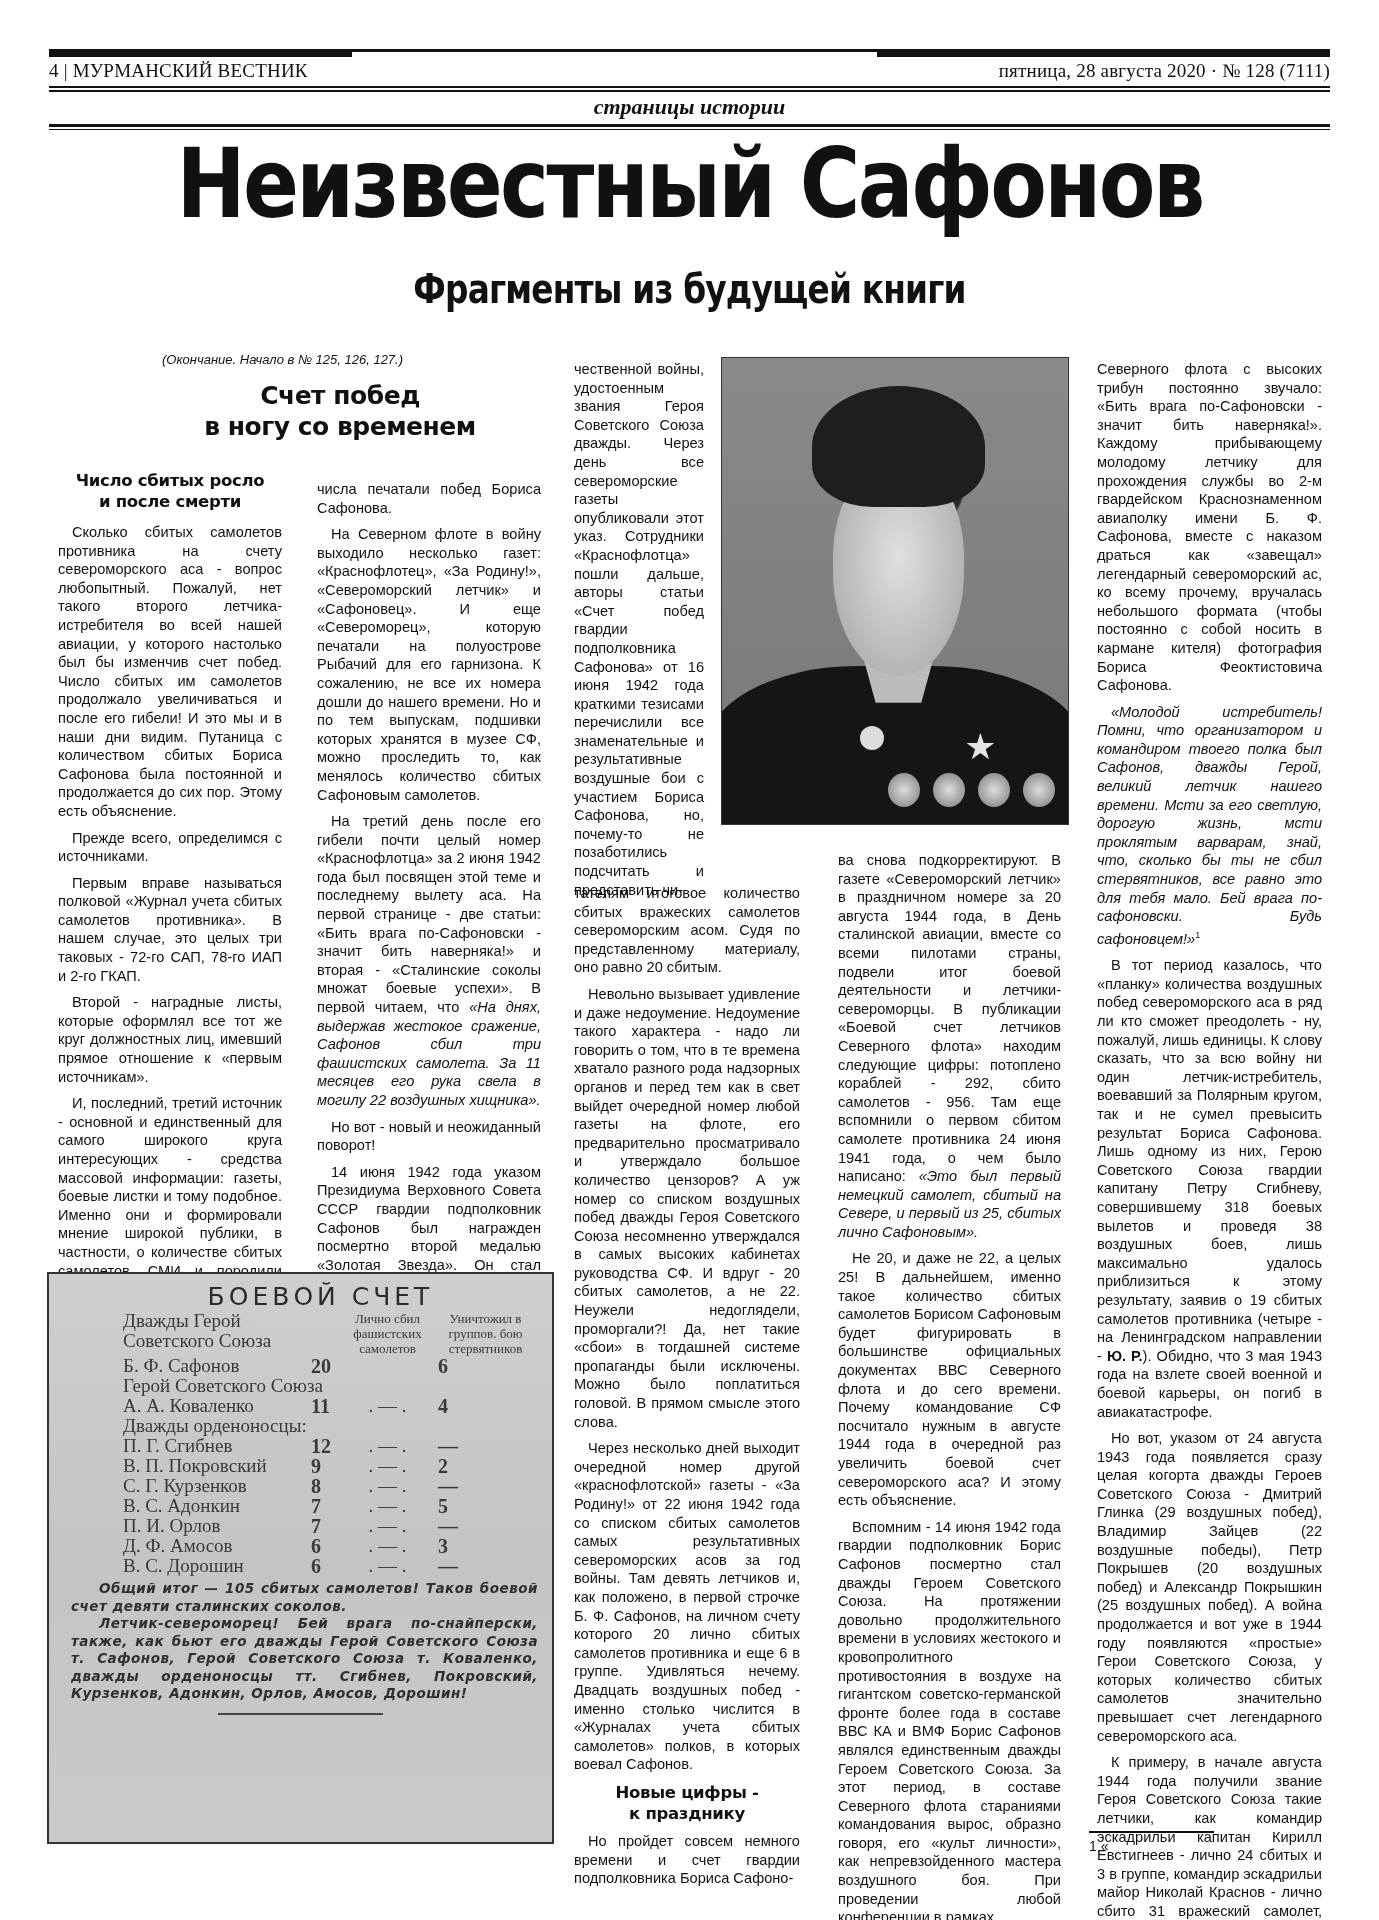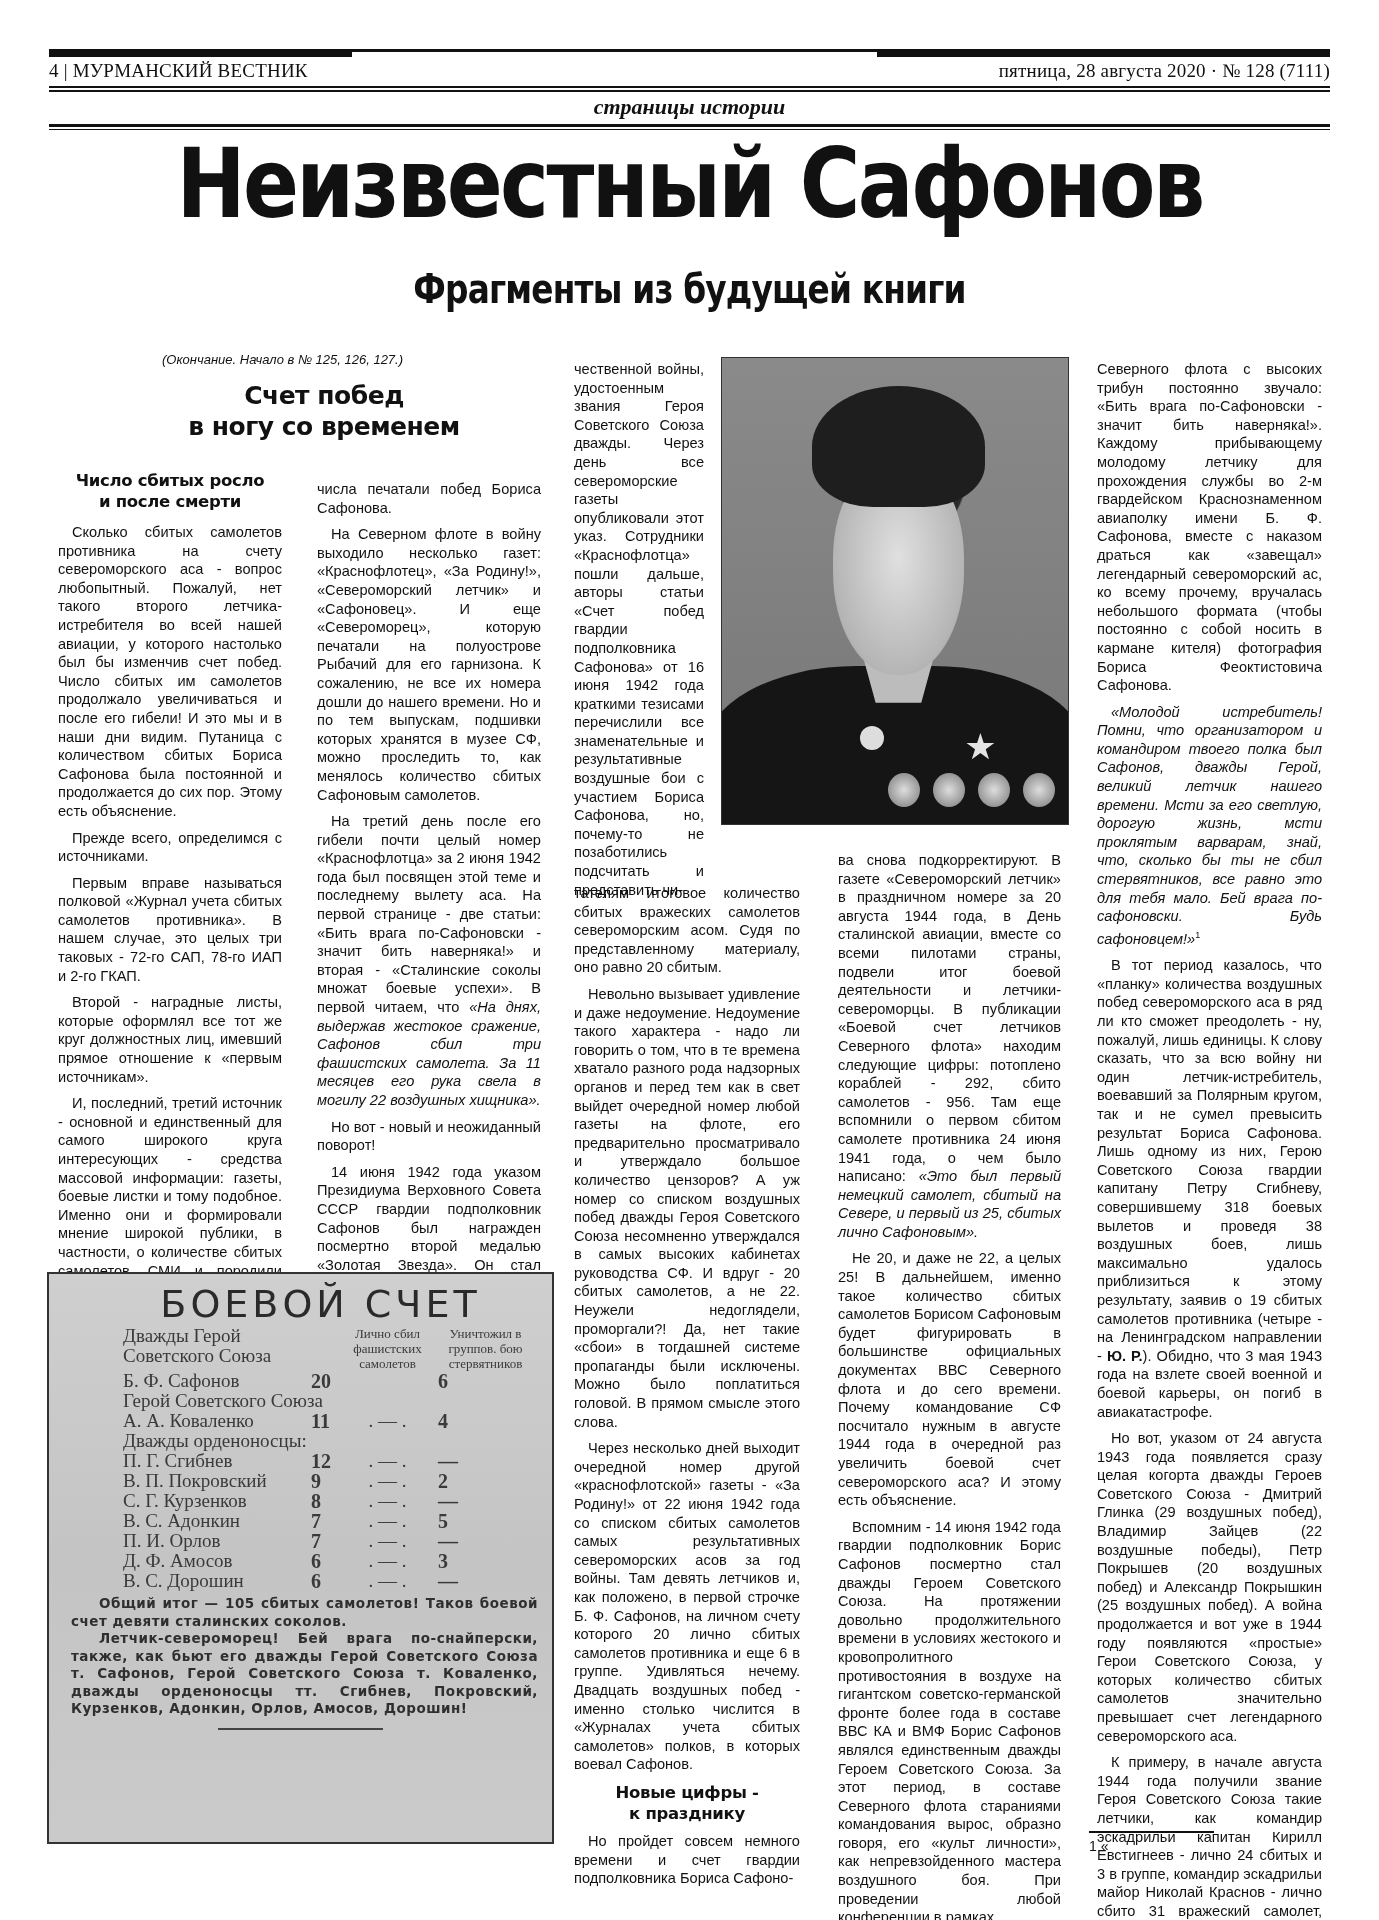--- a/index.html
+++ b/index.html
@@ -23,27 +23,27 @@
       radial-gradient(ellipse 55% 35% at 50% 98%, #1c1c1c 0 80%, transparent 82%),
       linear-gradient(#8a8a8a, #777); overflow:hidden; }
   .photo .face { position:absolute; left:32%; top:22%; width:38%; height:46%; border-radius:45% 45% 48% 48%; background:radial-gradient(ellipse at 50% 45%, #e0e0e0, #b5b5b5 70%, #8d8d8d); }
   .photo .hair { position:absolute; left:26%; top:6%; width:50%; height:26%; border-radius:50% 50% 35% 35%; background:#1e1e1e; }
   .photo .coat { position:absolute; left:-5%; top:66%; width:110%; height:45%; border-radius:40% 40% 0 0; background:#151515; }
   .photo .collar { position:absolute; left:40%; top:62%; width:22%; height:12%; background:#bcbcbc; clip-path:polygon(0 0,100% 0,80% 100%,20% 100%); }
   .photo .star { position:absolute; left:70%; top:79%; font-size:36px; color:#e4e4e4; }
   .photo .medal { position:absolute; top:89%; width:32px; height:34px; border-radius:50%; background:radial-gradient(circle,#ddd,#777); }
   .photo .badge { position:absolute; left:40%; top:79%; width:24px; height:24px; border-radius:50%; background:#ddd; }
   .clip { position:absolute; border:2px solid #333; background:linear-gradient(180deg,#cfcfcf,#c4c4c4 50%,#cacaca); font-family:"Liberation Serif", serif; color:#333; overflow:hidden; }
-  .clip .ctitle { font-family:"DejaVu Sans", sans-serif; font-size:38px; text-align:center; letter-spacing:4px; color:#2a2a2a; margin-top:8px;padding-left:40px; }
+  .clip .ctitle { font-family:"DejaVu Sans", sans-serif; font-size:25px; text-align:center; letter-spacing:4px; color:#2a2a2a; margin-top:8px;padding-left:40px; }
   .clip .cintro { font-size:17px; line-height:21px; padding:0 14px 0 60px; text-align:justify; color:#444; text-indent:24px; }
   .clip table { border-collapse:collapse; margin-left:70px; font-size:19px; color:#3a3a3a; }
   .clip td { padding:0 4px; line-height:20px; vertical-align:top; }
   .clip .num { font-weight:bold; font-size:20px; width:26px; }
   .clip .small { font-size:13px; line-height:15px; text-align:center; }
-  .clip .bold-block { font-family:"DejaVu Sans", sans-serif; font-weight:bold; font-size:13.5px; line-height:17.5px; padding:0 14px 0 22px; text-align:justify; color:#2f2f2f; letter-spacing:0.5px; }
+  .clip .bold-block { font-family:"DejaVu Sans", sans-serif; font-weight:bold; font-size:13.5px; line-height:17.5px; padding:0 14px 0 22px; text-align:justify; color:#2f2f2f; letter-spacing:0.5px;font-style:italic; }
   .clip .endrule { width:165px; height:2px; background:#444; margin:10px auto 0; }
   .footnote-rule { position:absolute; height:1.5px; background:#111; }
 </style>
 </head>
 <body>
 
 <div class="rule" style="left:49px;top:49px;width:303px;height:8px;"></div>
 <div class="rule" style="left:352px;top:49px;width:525px;height:3px;"></div>
 <div class="rule" style="left:877px;top:49px;width:453px;height:8px;"></div>
 
@@ -59,21 +59,21 @@
 
 <div class="abs rubric" style="left:49px;width:1281px;top:94px;">страницы истории</div>
 
 <div class="rule" style="left:49px;top:124px;width:1281px;height:3px;"></div>
 <div class="rule" style="left:49px;top:129px;width:1281px;height:1px;"></div>
 
 <div class="abs headline" style="left:0;width:1379px;top:128px;">Неизвестный Сафонов</div>
 <div class="abs subtitle" style="left:0;width:1379px;top:266px;">Фрагменты из будущей книги</div>
 
 <div class="abs note" style="left:162px;top:352px;">(Окончание. Начало в № 125, 126, 127.)</div>
-<div class="abs sechead" style="left:124px;width:400px;top:380px;">
+<div class="abs sechead" style="left:140px;width:400px;top:380px;">
   <div>Счет побед</div>
   <div>в ногу со временем</div>
 </div>
 
 <div class="abs subhead" style="left:50px;width:240px;top:470px;">
   <div>Число сбитых росло</div>
   <div>и после смерти</div>
 </div>
 <div class="abs col" style="left:50px;width:240px;top:515px;">
   <p>Сколько сбитых самолетов противника на счету североморского аса - вопрос любопытный. Пожалуй, нет такого второго летчика-истребителя во всей нашей авиации, у которого настолько был бы изменчив счет побед. Число сбитых им самолетов продолжало увеличиваться и после его гибели! И это мы и в наши дни видим. Путаница с количеством сбитых Бориса Сафонова была постоянной и продолжается до сих пор. Этому есть объяснение.</p>

